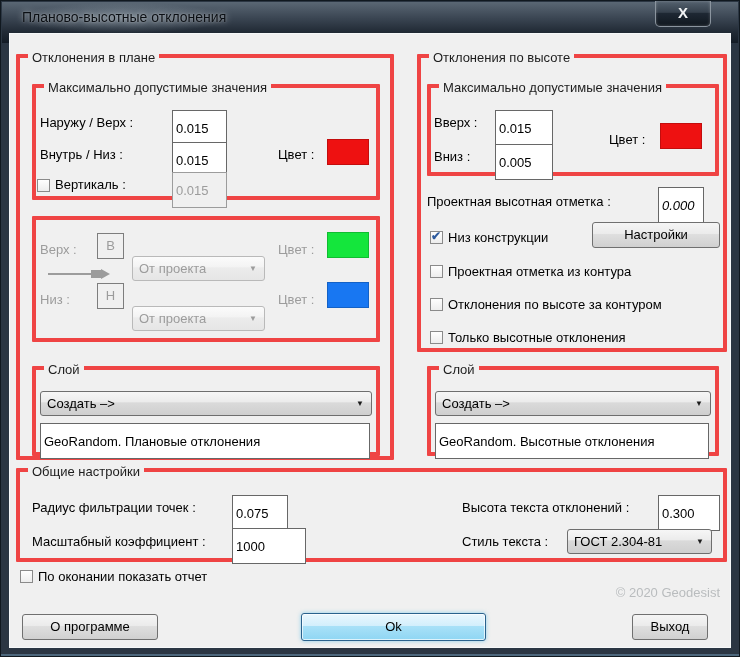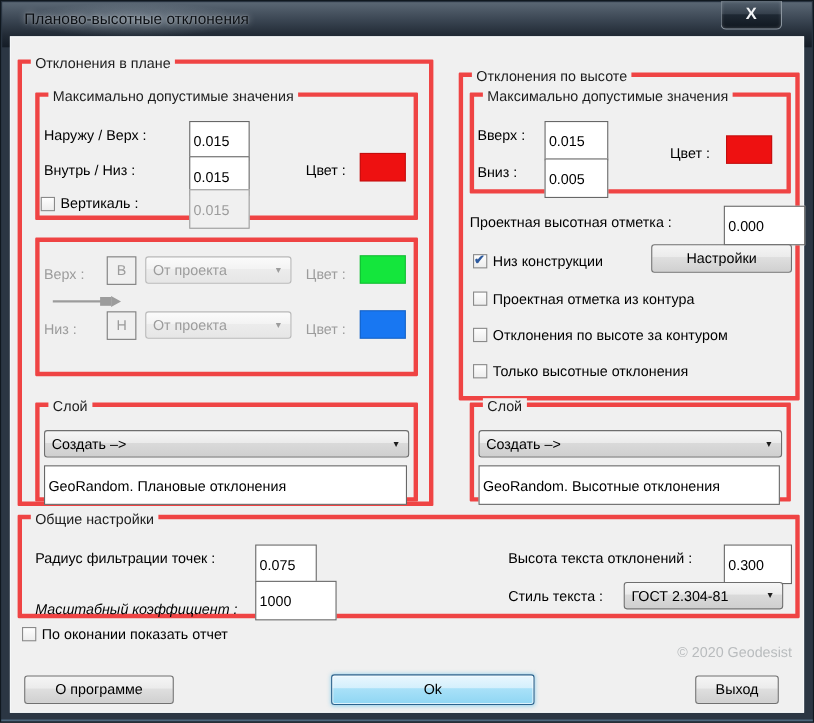--- a/index.html
+++ b/index.html
@@ -52,21 +52,21 @@
   }
   .combo{
     position:absolute;height:25px;border:1px solid #6e6e6e;border-radius:3px;
     background:linear-gradient(#f6f6f6,#ebebeb 45%,#dadada 46%,#cfcfcf);
     font-size:13px;color:#000;line-height:23px;padding:0 22px 0 6px;
     cursor:default;white-space:nowrap;overflow:hidden;
   }
   .combo .arr{
     position:absolute;right:7px;top:0;line-height:23px;font-size:8px;color:#1c1c1c;
   }
-  .combo.dis{border-color:#b9b9b9;color:#9c9c9c;background:linear-gradient(#fbfbfb,#f3f3f3 45%,#ececec 46%,#e6e6e6);}
+  .combo.dis{border-color:#b9b9b9;color:#9c9c9c;background:linear-gradient(#fbfbfb,#f3f3f3 45%,#ececec 46%,#e6e6e6);margin-top:23px;}
   .combo.dis .arr{color:#9c9c9c;}
   .swatch{position:absolute;width:42px;height:26px;border:1px solid rgba(0,0,0,.18);}
   .cb{
     position:absolute;width:13px;height:13px;border:1px solid #8a8a8a;
     background:linear-gradient(#fefefe,#ededed);
   }
   .cb .mark{position:absolute;left:0px;top:-3px;font-size:12px;color:#2d5a9e;font-weight:bold;}
   .btn{
     position:absolute;height:26px;border:1px solid #707070;border-radius:3px;
     background:linear-gradient(#f5f5f5,#ebebeb 45%,#dfdfdf 46%,#d0d0d0);
@@ -137,36 +137,36 @@
 
     <div class="grp" style="left:22px;top:332px;width:348px;height:90px;">
       <span class="grp-title">Слой</span>
     </div>
     <div class="combo" style="left:30px;top:357px;width:332px;">
       <span>Создать –&gt;</span>
       <span class="arr">▼</span>
     </div>
     <input class="txt" style="left: 30px; top: 389px; width: 330px;" value="GeoRandom. Плановые отклонения">
 
-    <div class="grp" style="left:407px;top:20px;width:310px;height:298px;margin-top:12px;">
+    <div class="grp" style="left:407px;top:20px;width:310px;height:298px;">
       <span class="grp-title">Отклонения по высоте</span>
     </div>
 
     <div class="grp" style="left:417px;top:50px;width:292px;height:92px;">
       <span class="grp-title">Максимально допустимые значения</span>
     </div>
     <div class="lbl" style="left:424px;top:81px;">Вверх :</div>
     <input class="txt" style="left: 485px; top: 76px; width: 58px;" value="0.015">
     <div class="lbl" style="left:424px;top:115px;">Вниз :</div>
     <input class="txt" style="left: 485px; top: 110px; width: 58px;" value="0.005">
     <div class="lbl" style="left:599px;top:98px;">Цвет :</div>
     <div class="swatch" style="left: 650px; top: 89px; background: rgb(238, 17, 17);"></div>
 
     <div class="lbl" style="left:417px;top:160px;">Проектная высотная отметка :</div>
-    <input class="txt" style="left: 648px; top: 153px; width: 74px;" value="0.000">
+    <input class="txt" style="left: 648px; top: 153px; width: 46px; font-style: italic;" value="0.000">
 
     <div class="cb" style="left:420px;top:197px;">
       <span class="mark">✔</span>
     </div>
     <div class="lbl" style="left:438px;top:196px;">Низ конструкции</div>
     <div class="btn" style="left:582px;top:188px;width:128px;">Настройки</div>
 
     <div class="cb" style="left:420px;top:231px;"></div>
     <div class="lbl" style="left:438px;top:230px;">Проектная отметка из контура</div>
 
@@ -183,21 +183,21 @@
       <span>Создать –&gt;</span>
       <span class="arr">▼</span>
     </div>
     <input class="txt" style="left: 425px; top: 389px; width: 274px;" value="GeoRandom. Высотные отклонения">
 
     <div class="grp" style="left:6px;top:434px;width:711px;height:94px;">
       <span class="grp-title">Общие настройки</span>
     </div>
     <div class="lbl" style="left:22px;top:466px;">Радиус фильтрации точек :</div>
     <input class="txt" style="left: 222px; top: 461px; width: 56px;" value="0.075">
-    <div class="lbl" style="left:22px;top:512px;font-style:italic;">Масштабный коэффициент :</div>
+    <div class="lbl" style="left:22px;top:500px;">Масштабный коэффициент :</div>
     <input class="txt" style="left: 222px; top: 494px; width: 74px;" value="1000">
     <div class="lbl" style="left:452px;top:466px;">Высота текста отклонений :</div>
     <input class="txt" style="left: 648px; top: 461px; width: 62px;" value="0.300">
     <div class="lbl" style="left:452px;top:500px;">Стиль текста :</div>
     <div class="combo" style="left:557px;top:495px;width:145px;">
       <span>ГОСТ 2.304-81</span>
       <span class="arr">▼</span>
     </div>
 
     <div class="cb" style="left:10px;top:536px;"></div>

